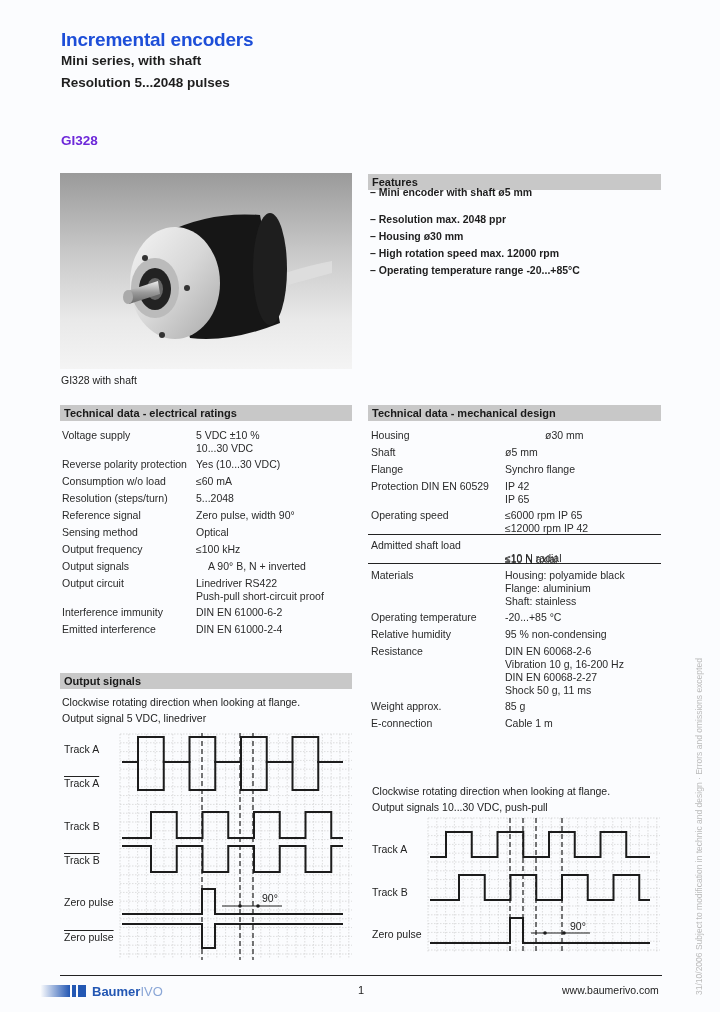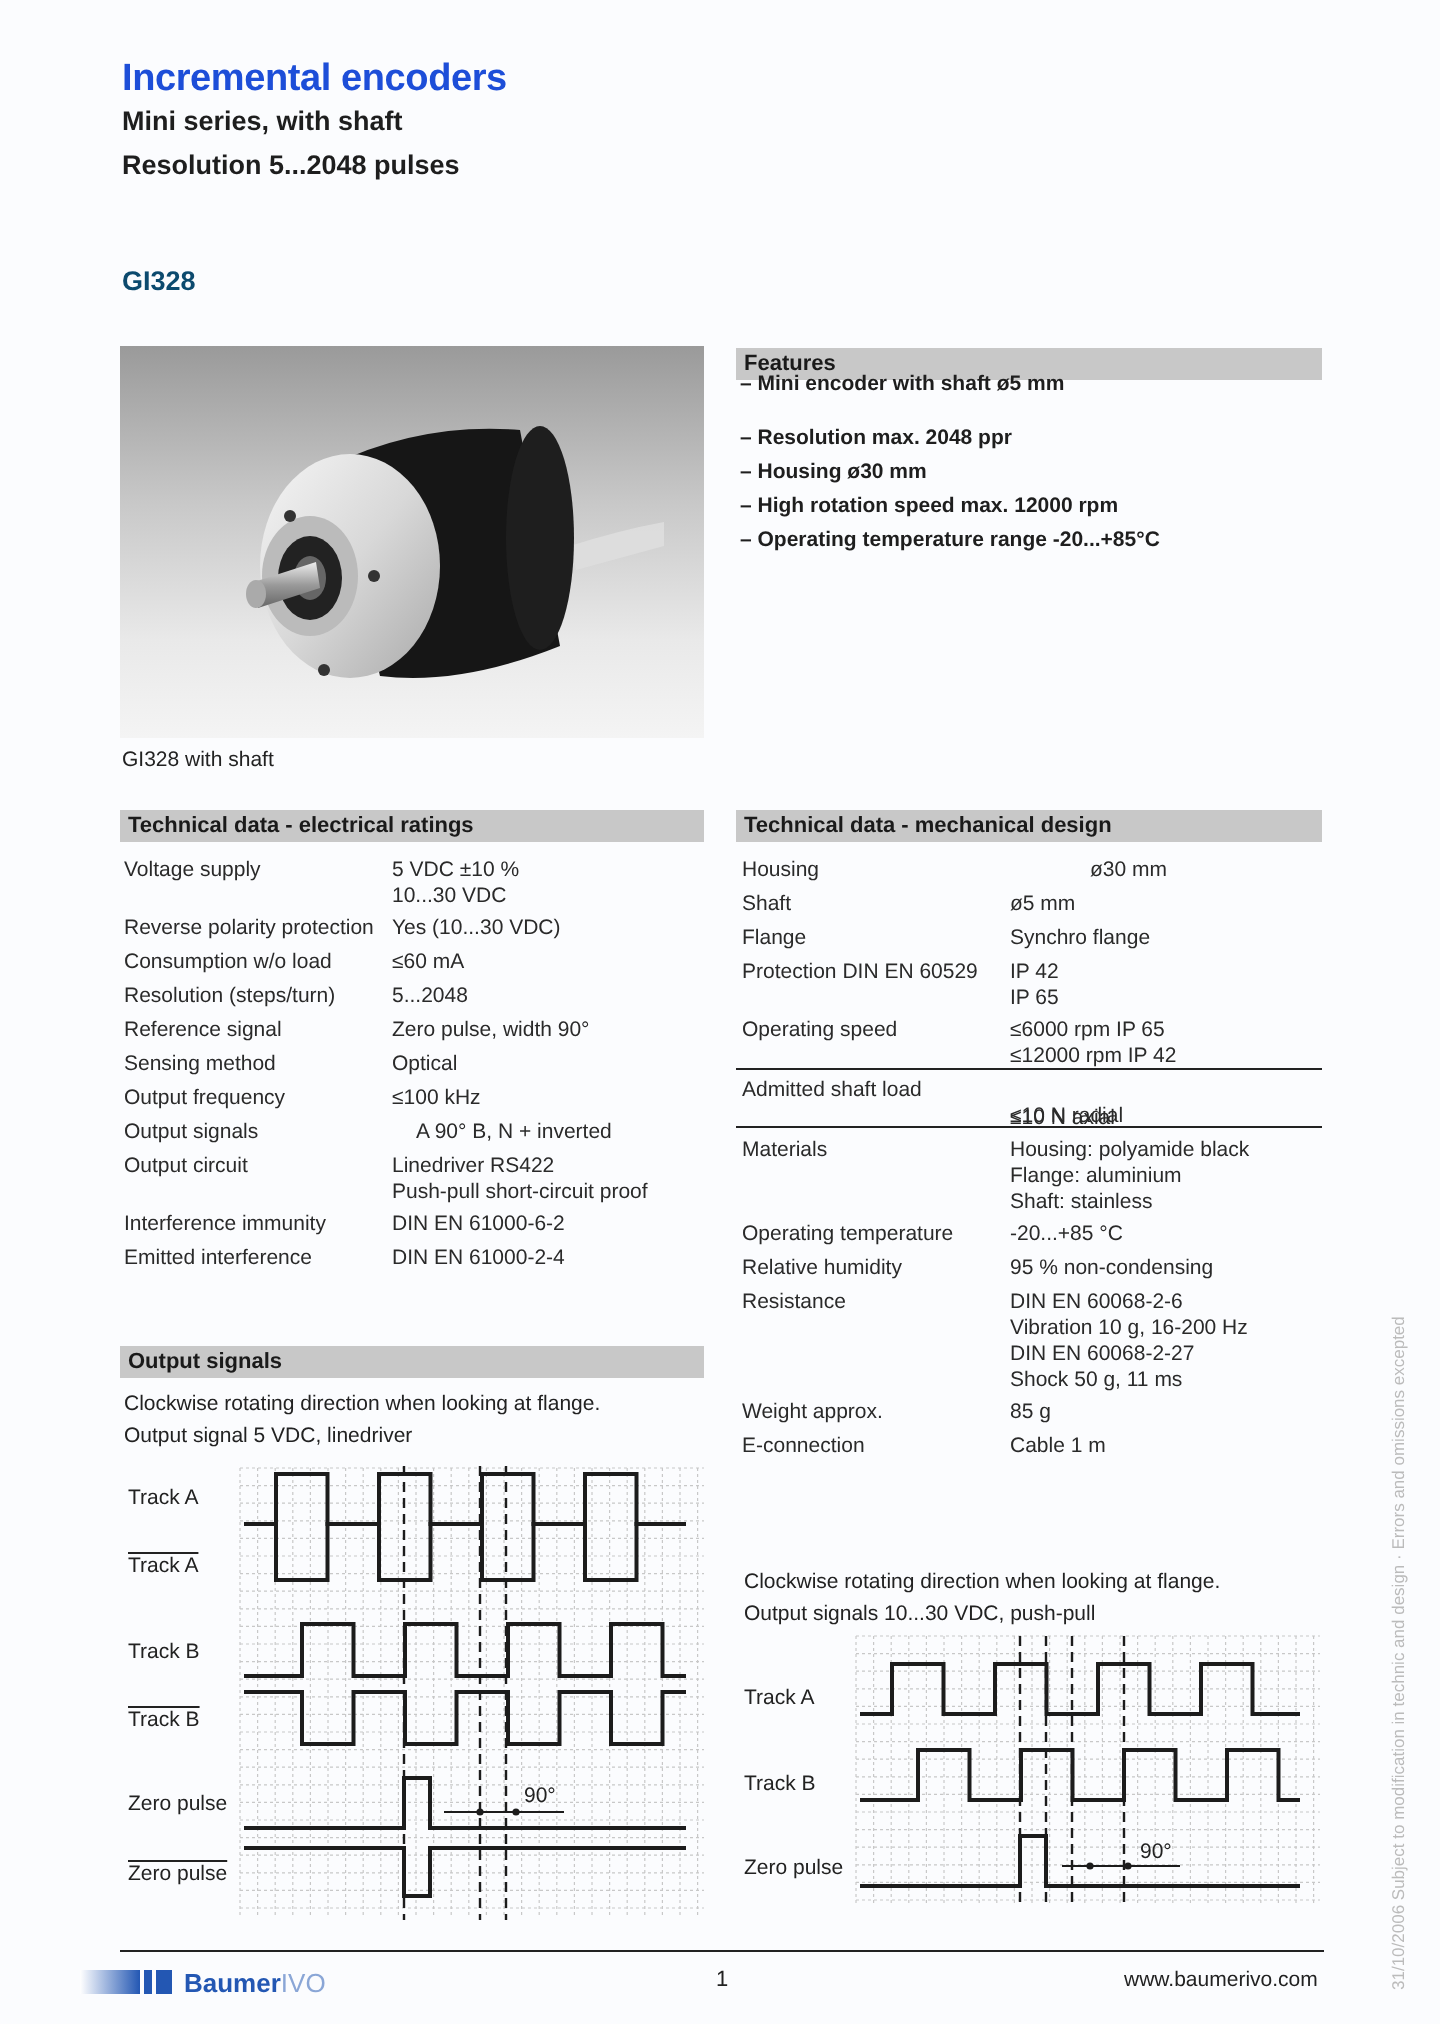--- a/index.html
+++ b/index.html
@@ -1,19 +1,19 @@
 <!DOCTYPE html>
 <html><head>
 <meta charset="utf-8">
 <style>
   html,body{margin:0;padding:0;background:#fbfcfe;}
   body{width:720px;height:1012px;position:relative;overflow:hidden;font-family:"Liberation Sans",sans-serif;color:#222;}
   h1{position:absolute;left:61px;top:29px;margin:0;font-size:19px;font-weight:bold;color:#1d4ed8;letter-spacing:-0.2px;}
   .sub{position:absolute;left:61px;font-size:13.5px;font-weight:bold;color:#1e1e1e;}
-  .model{position:absolute;left:61px;top:133px;font-size:13.5px;font-weight:bold;color:#0c4a6e;}
+  .model{position:absolute;left:61px;top:133px;font-size:13.5px;font-weight:bold;color:#6d28d9;}
   .photo{position:absolute;left:60px;top:173px;width:292px;height:196px;
     background:linear-gradient(180deg,#9a9a9a 0%,#c8c8c8 40%,#e9e9e9 75%,#f4f4f4 100%);overflow:hidden;}
   .caption{position:absolute;left:61px;top:374px;font-size:10.5px;color:#222;}
   .hdr{position:absolute;height:16px;background:#c8c8c8;font-size:11px;font-weight:bold;color:#1a1a1a;line-height:16px;padding-left:4px;box-sizing:border-box;}
   .feat{position:absolute;left:370px;font-size:10.5px;font-weight:bold;color:#1e1e1e;}
   .row{position:absolute;font-size:10.5px;color:#2a2a2a;line-height:13px;}
   .row .l{position:absolute;left:0;white-space:nowrap;}
   .row .v{position:absolute;white-space:nowrap;}
   .rule{position:absolute;height:1px;background:#222;}
   .txt{position:absolute;font-size:10.5px;color:#222;white-space:nowrap;}

